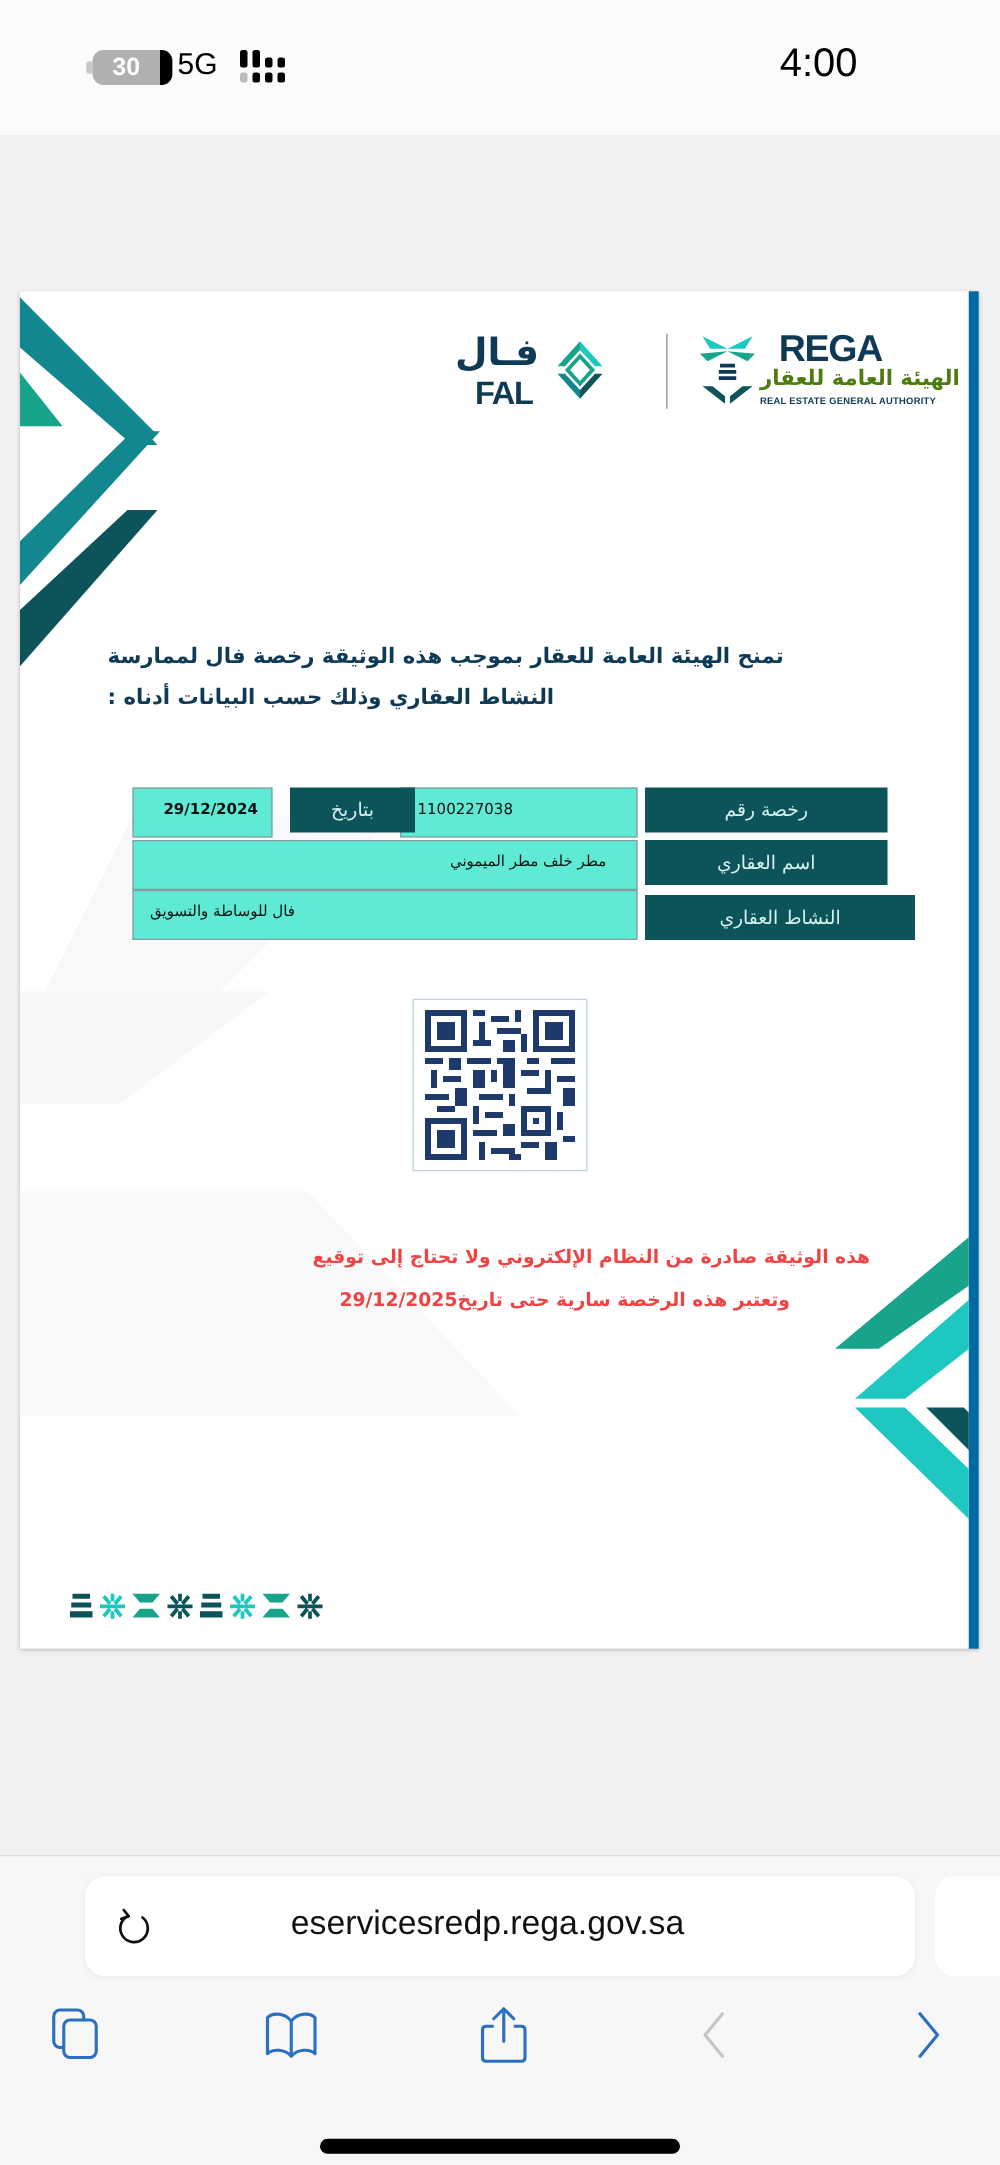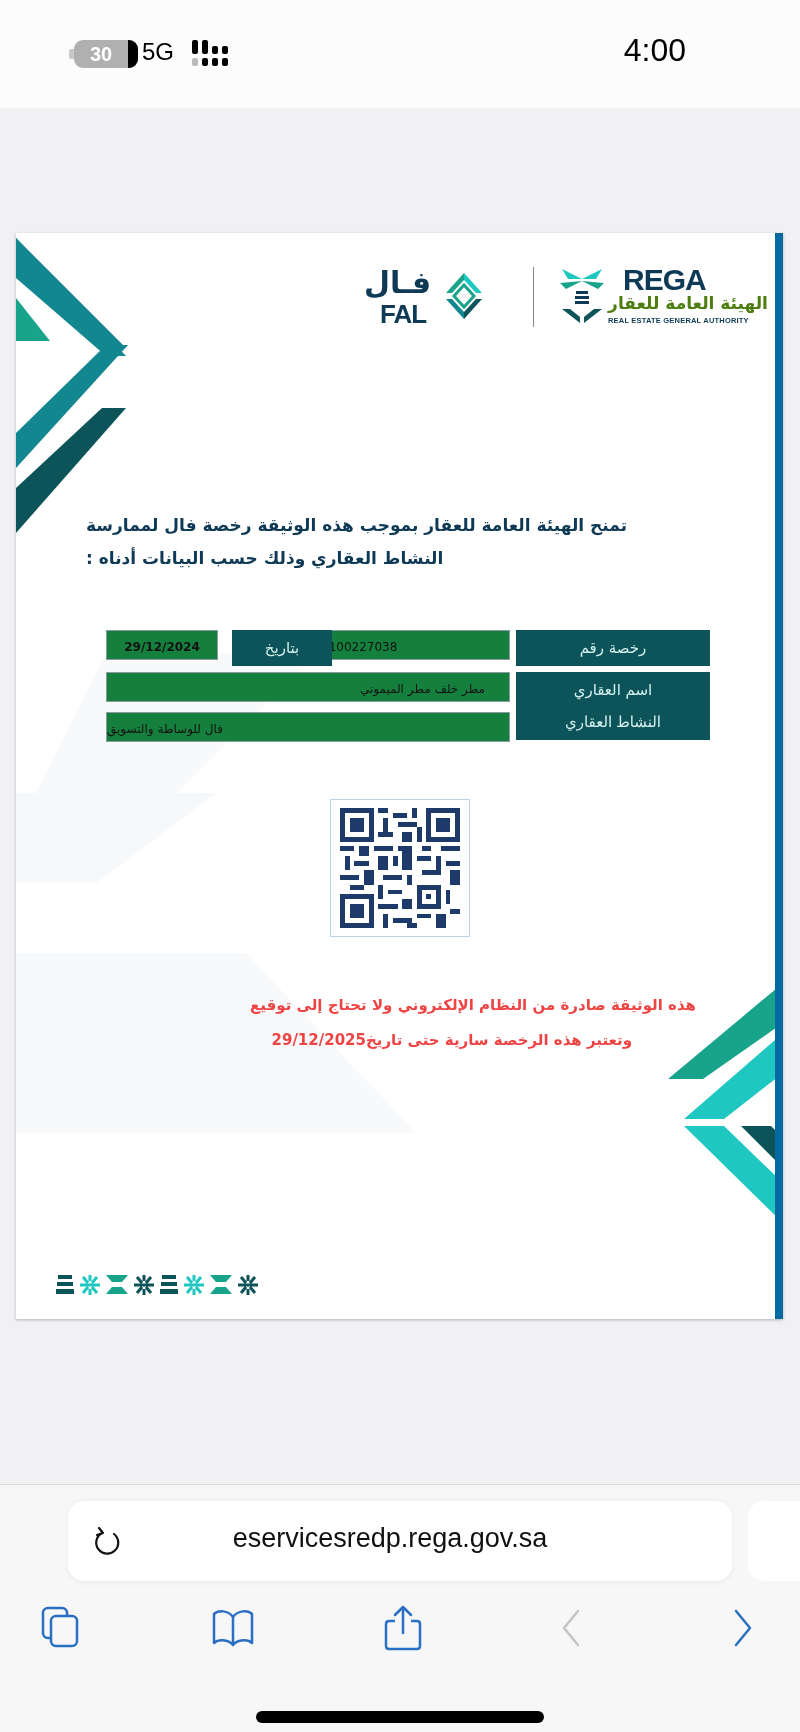--- a/index.html
+++ b/index.html
@@ -73,22 +73,22 @@
     position: absolute; left: 70px; top: 276px; width: 620px; direction: rtl; text-align: left;
     font-size: 17px; font-weight: bold; color: #0e3a55; line-height: 33px;
   }
 
   .info-table { position: absolute; left: 90px; top: 397px; width: 604px; }
   .cell-head {
     position: absolute; height: 36px; background: #0c5459; color: #d6f1ef;
     font-size: 15px; direction: rtl; text-align: center; line-height: 36px;
   }
   .cell-val {
-    position: absolute; height: 30px; background: #15803d; border: 1.5px solid #8a9aa0;
-    font-size: 12px; color: #111; line-height: 33px;
+    position: absolute; height: 40px; background: #5eead4; border: 1.5px solid #8a9aa0;
+    font-size: 12px; color: #111; line-height: 33px; padding-left: 13px;
   }
 
   .qr {
     position: absolute; left: 314px; top: 566px; width: 140px; height: 138px;
     border: 1px solid #b9d3e0; background: #fff; padding: 8px;
   }
 
   .footer-text {
     position: absolute; left: 150px; top: 755px; width: 530px; direction: rtl; text-align: right;
     font-size: 15px; font-weight: bold; color: #ef4444; line-height: 35px;
@@ -199,21 +199,21 @@
   <div class="info-table">
 
     <div class="cell-head" style="left:410px; top:0; width:194px;">رخصة رقم</div>
     <div class="cell-val" style="left:214px; top:0; width:190px; text-align:left;">1100227038</div>
     <div class="cell-head" style="left:126px; top:0; width:100px;">بتاريخ</div>
     <div class="cell-val" style="left:0; top:0; width:112px; text-align:center; font-weight:bold;">29/12/2024</div>
 
     <div class="cell-head" style="left:410px; top:42px; width:194px;">اسم العقاري</div>
     <div class="cell-val" style="left:0; top:42px; width:404px; direction:rtl; padding-right:24px; text-align:right;">مطر خلف مطر الميموني</div>
 
-    <div class="cell-head" style="left:410px; top:74px; width:194px;font-family:Liberation Serif, serif;">النشاط العقاري</div>
+    <div class="cell-head" style="left:410px; top:86px; width:216px;">النشاط العقاري</div>
     <div class="cell-val" style="left:0; top:82px; width:404px; direction:rtl; padding-right:24px; text-align:left;">فال للوساطة والتسويق</div>
   </div>
 
   <div class="qr">
     <svg width="122" height="120" viewBox="0 0 25 25" shape-rendering="crispEdges">
       <g fill="#1e3a6b">
         <rect x="0" y="0" width="7" height="7"></rect>
           <rect x="1" y="1" width="5" height="5" fill="#fff"></rect>
           <rect x="2" y="2" width="3" height="3"></rect>
         <rect x="18" y="0" width="7" height="7"></rect>

